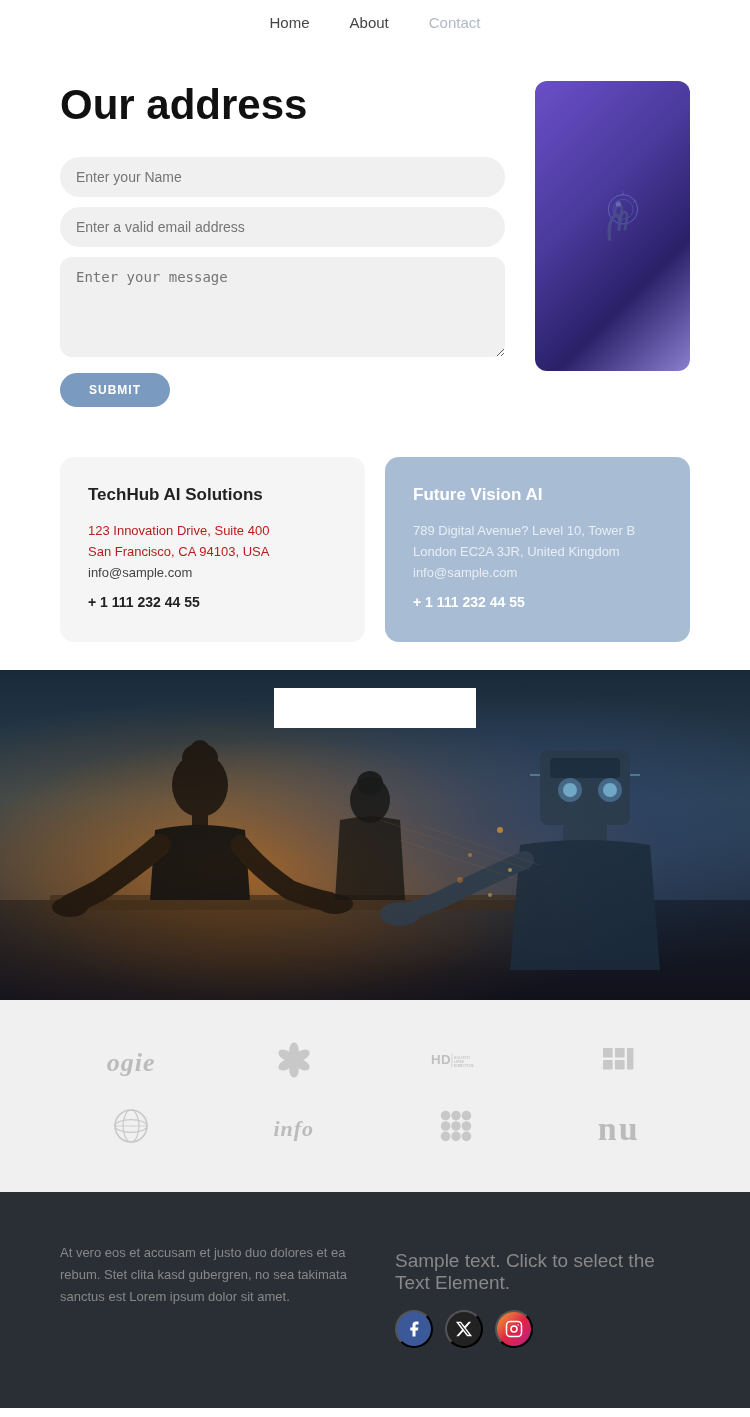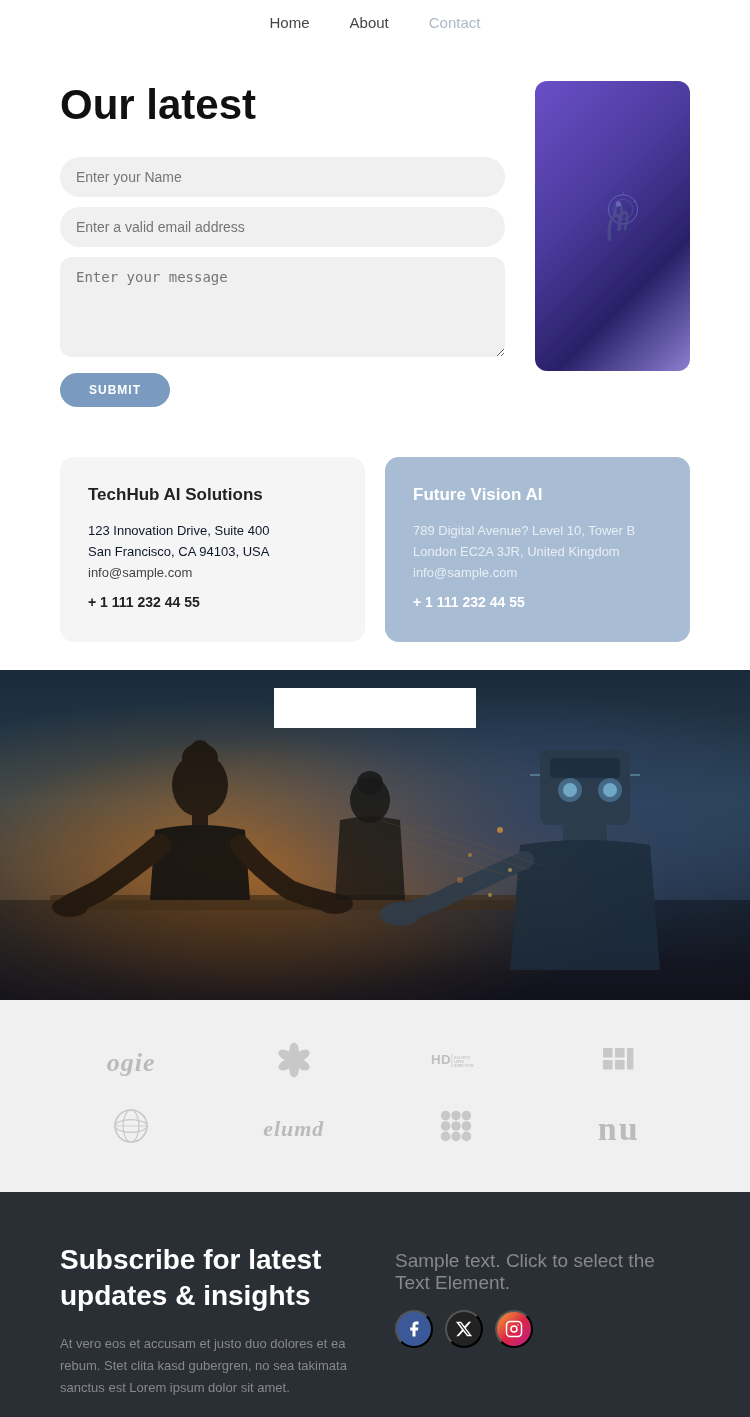--- a/index.html
+++ b/index.html
@@ -36,21 +36,21 @@
     .hero-image-placeholder svg { width: 80px; height: 80px; opacity: 0.7; }
 
     
     .cards-section { display: flex; gap: 20px; padding: 10px 60px 28px 60px; }
     .card {
       flex: 1; border-radius: 14px; padding: 28px; background: #f5f5f5;
     }
     .card.dark { background: #a8bcd4; }
     .card h3 { font-size: 17px; font-weight: 700; color: #222; margin-bottom: 16px; }
     .card.dark h3 { color: #fff; }
-    .card p { font-size: 13px; color: #0f172a; line-height: 1.6; }
+    .card p { font-size: 13px; color: #b91c1c; line-height: 1.6; }
     .card.dark p { color: #e8eef5; }
     .card .email { font-size: 13px; color: #444; }
     .card.dark .email { color: #e8eef5; }
     .card .phone { margin-top: 8px; font-size: 14px; font-weight: 700; color: #222; }
     .card.dark .phone { color: #fff; }
 
     
     .full-image {
       width: 750px; height: 330px;
       background: linear-gradient(to bottom, rgba(0,0,0,0.1), rgba(0,0,0,0.5)),
@@ -101,21 +101,21 @@
 <body>
 
 <nav>
   <a href="#">Home</a>
   <a href="#">About</a>
   <a href="#" class="active">Contact</a>
 </nav>
 
 <section class="hero-section">
   <div class="hero-left">
-    <h1>Our latest</h1>
+    <h1>Our address</h1>
     <div class="hero-form">
       <input type="text" placeholder="Enter your Name" style="">
       <input type="email" placeholder="Enter a valid email address" style="">
       <textarea placeholder="Enter your message" style=""></textarea>
       <button class="submit-btn">SUBMIT</button>
     </div>
   </div>
   <div class="hero-right">
     <div class="hero-image-placeholder">
 
@@ -271,21 +271,21 @@
 
   <div class="logo-item">
     <svg viewBox="0 0 50 50" xmlns="http://www.w3.org/2000/svg">
       <circle cx="25" cy="25" r="20" fill="none" stroke="#c8c8c8" stroke-width="2"></circle>
       <ellipse cx="25" cy="25" rx="10" ry="20" fill="none" stroke="#c8c8c8" stroke-width="1.5"></ellipse>
       <ellipse cx="25" cy="25" rx="20" ry="8" fill="none" stroke="#c8c8c8" stroke-width="1.5"></ellipse>
       <line x1="5" y1="25" x2="45" y2="25" stroke="#c8c8c8" stroke-width="1"></line>
     </svg>
   </div>
   <div class="logo-item">
-    <span style="font-family: Georgia, serif; font-style: italic; font-size: 22px; color: #bbb;">elumd</span>
+    <span style="font-family: Georgia, serif; font-style: italic; font-size: 22px; color: #bbb;">info</span>
   </div>
   <div class="logo-item">
     <svg viewBox="0 0 50 50" xmlns="http://www.w3.org/2000/svg">
       <circle cx="12" cy="12" r="6" fill="#c8c8c8"></circle>
       <circle cx="25" cy="12" r="6" fill="#c8c8c8"></circle>
       <circle cx="38" cy="12" r="6" fill="#c8c8c8"></circle>
       <circle cx="12" cy="25" r="6" fill="#c8c8c8"></circle>
       <circle cx="25" cy="25" r="6" fill="#c8c8c8"></circle>
       <circle cx="38" cy="25" r="6" fill="#c8c8c8"></circle>
       <circle cx="12" cy="38" r="6" fill="#c8c8c8"></circle>
@@ -294,21 +294,20 @@
     </svg>
   </div>
   <div class="logo-item">
     <span style="font-family: Georgia, serif; font-size: 34px; color: #bbb; letter-spacing: 2px;">nu</span>
   </div>
 </section>
 
 <footer class="footer-section">
   <div class="footer-top">
     <div class="footer-left">
-      <h2>Subscribe for latest updates &amp; insights</h2>
       <p>At vero eos et accusam et justo duo dolores et ea rebum. Stet clita kasd gubergren, no sea takimata sanctus est Lorem ipsum dolor sit amet.</p>
     </div>
     <div class="footer-right">
       <p>Sample text. Click to select the Text Element.</p>
       <div class="social-icons">
         <button class="social-btn fb">
           <svg width="18" height="18" viewBox="0 0 24 24" fill="white">
             <path d="M18 2h-3a5 5 0 0 0-5 5v3H7v4h3v8h4v-8h3l1-4h-4V7a1 1 0 0 1 1-1h3z"></path>
           </svg>
         </button>

